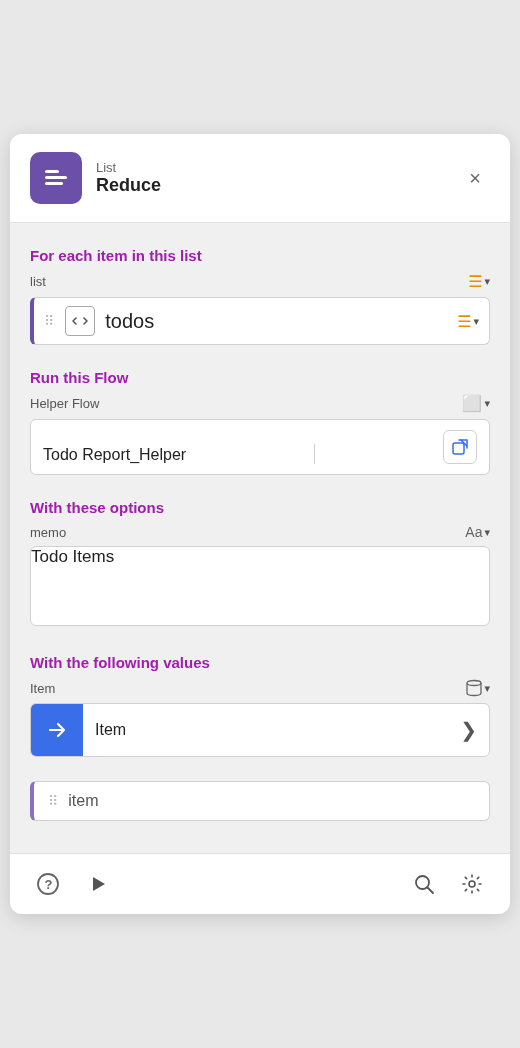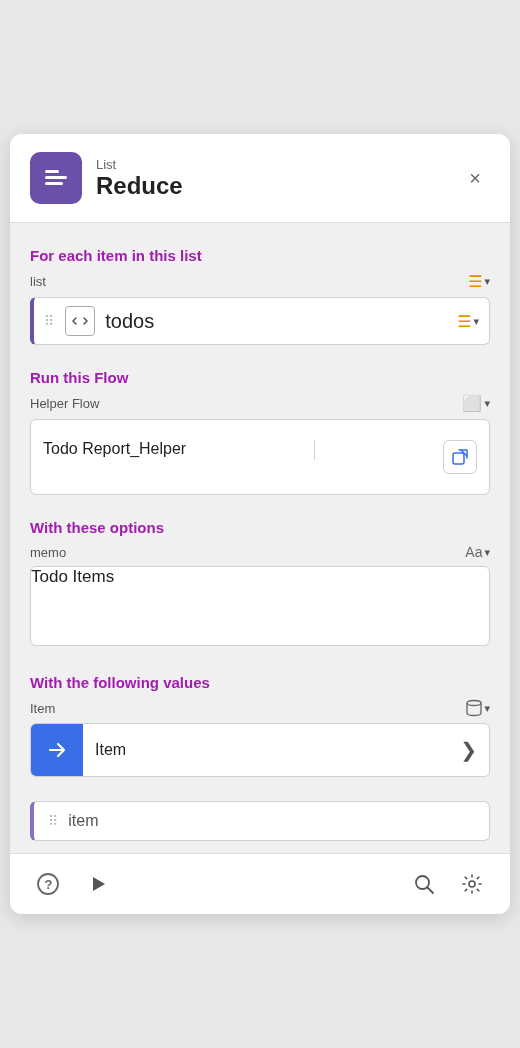--- a/index.html
+++ b/index.html
@@ -53,21 +53,21 @@
     .header-text {
       display: flex;
       flex-direction: column;
     }
     .header-subtitle {
       font-size: 13px;
       color: #666;
       font-weight: 400;
     }
     .header-title {
-      font-size: 24px;
+      font-size: 18px;
       font-weight: 600;
       color: #222;
     }
     .close-btn {
       width: 30px;
       height: 30px;
       display: flex;
       align-items: center;
       justify-content: center;
       cursor: pointer;
@@ -151,22 +151,22 @@
       font-size: 20px;
       color: #222;
     }
 
     
     .flow-input-row {
       background: #ffffff;
       border: 1.5px solid #d0d0d0;
       border-radius: 6px;
       display: flex;
-      align-items: flex-start;
-      padding: 20px 12px;
+      align-items: flex-end;
+      padding: 10px 12px;
       justify-content: space-between;
     }
     .flow-input-text {
       font-size: 16px;
       color: #222;
     }
     .flow-open-btn {
       width: 34px;
       height: 34px;
       border: 1.5px solid #d0d0d0;

